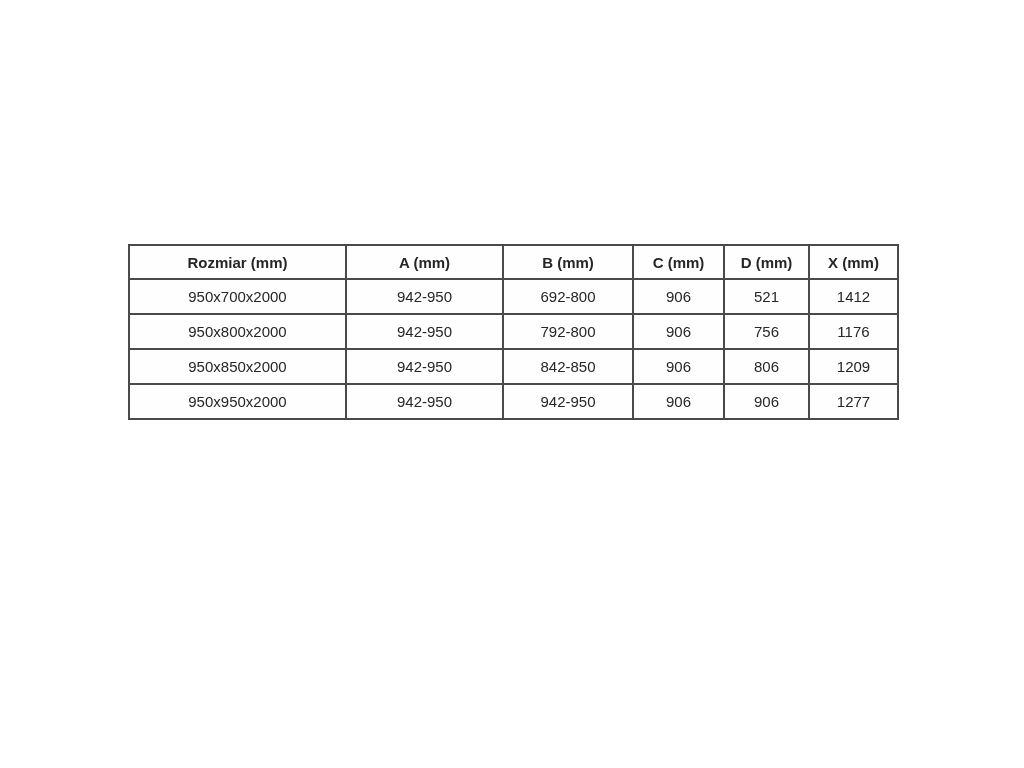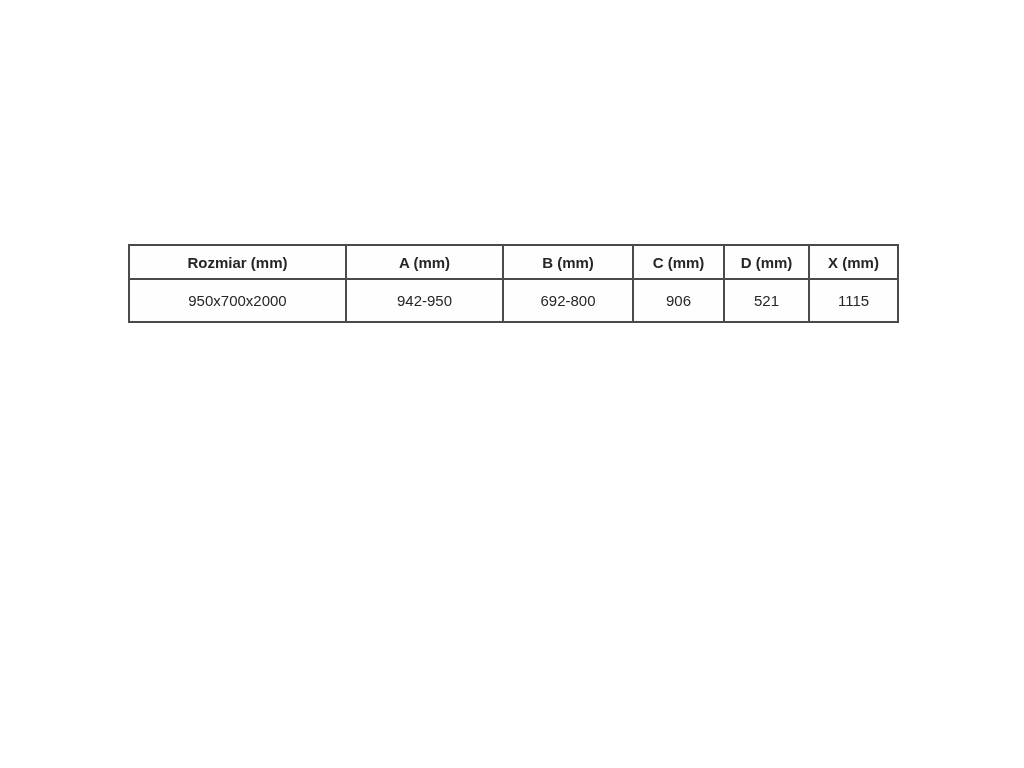--- a/index.html
+++ b/index.html
@@ -34,21 +34,21 @@
     font-size: 15px;
     line-height: 1;
     white-space: nowrap;
   }
   table.dim-table th {
     font-weight: bold;
     height: 34px;
   }
   table.dim-table td {
     font-weight: normal;
-    height: 43px;
+    height: 35px;
   }
   col.c-rozmiar { width: 217px; }
   col.c-a { width: 157px; }
   col.c-b { width: 130px; }
   col.c-c { width: 91px; }
   col.c-d { width: 85px; }
   col.c-x { width: 89px; }
 </style>
 </head>
 <body>
@@ -73,17 +73,41 @@
         <th>X (mm)</th>
       </tr>
     </thead>
     <tbody>
         <tr>
           <td>950x700x2000</td>
           <td>942-950</td>
           <td>692-800</td>
           <td>906</td>
           <td>521</td>
-          <td>1115</td>
+          <td>1412</td>
+        </tr>
+        <tr>
+          <td>950x800x2000</td>
+          <td>942-950</td>
+          <td>792-800</td>
+          <td>906</td>
+          <td>756</td>
+          <td>1176</td>
+        </tr>
+        <tr>
+          <td>950x850x2000</td>
+          <td>942-950</td>
+          <td>842-850</td>
+          <td>906</td>
+          <td>806</td>
+          <td>1209</td>
+        </tr>
+        <tr>
+          <td>950x950x2000</td>
+          <td>942-950</td>
+          <td>942-950</td>
+          <td>906</td>
+          <td>906</td>
+          <td>1277</td>
         </tr>
       </tbody>
   </table>
 </div>
 
 </body></html>

